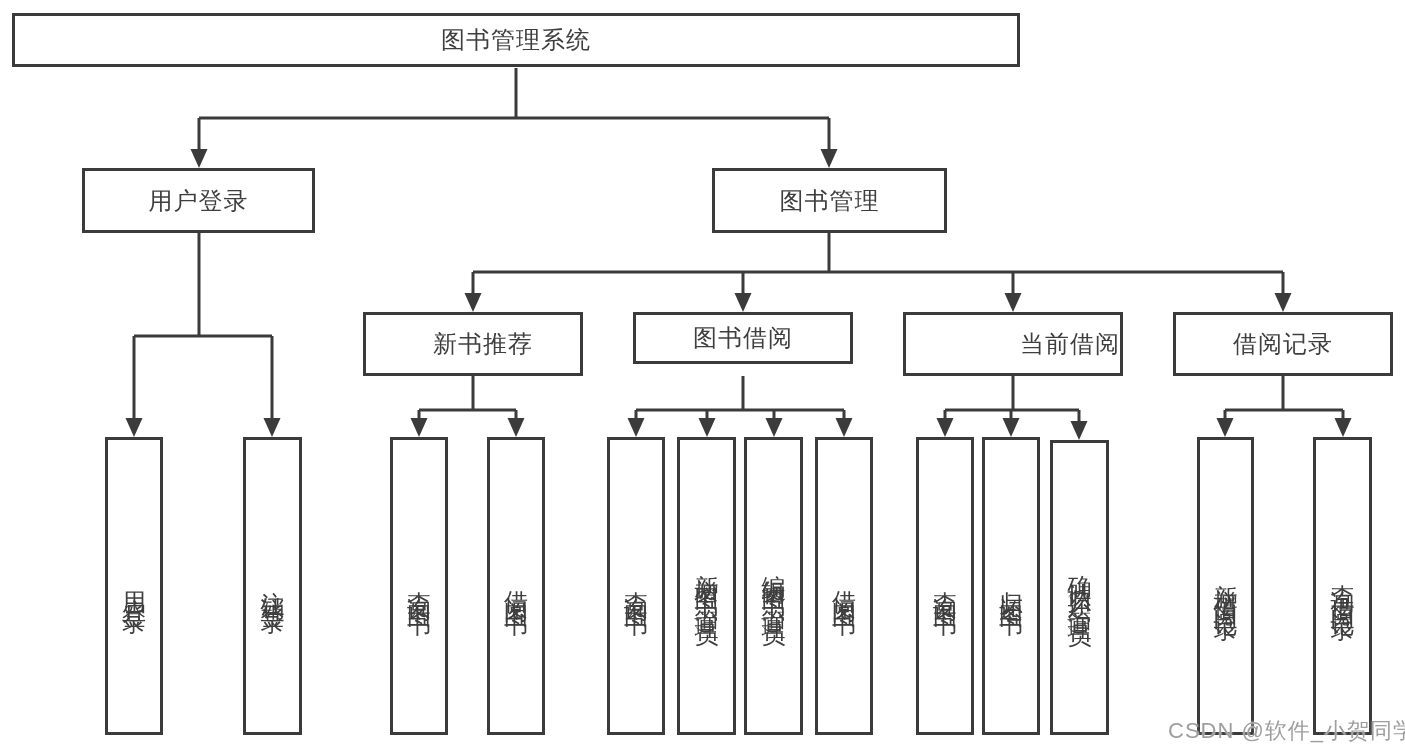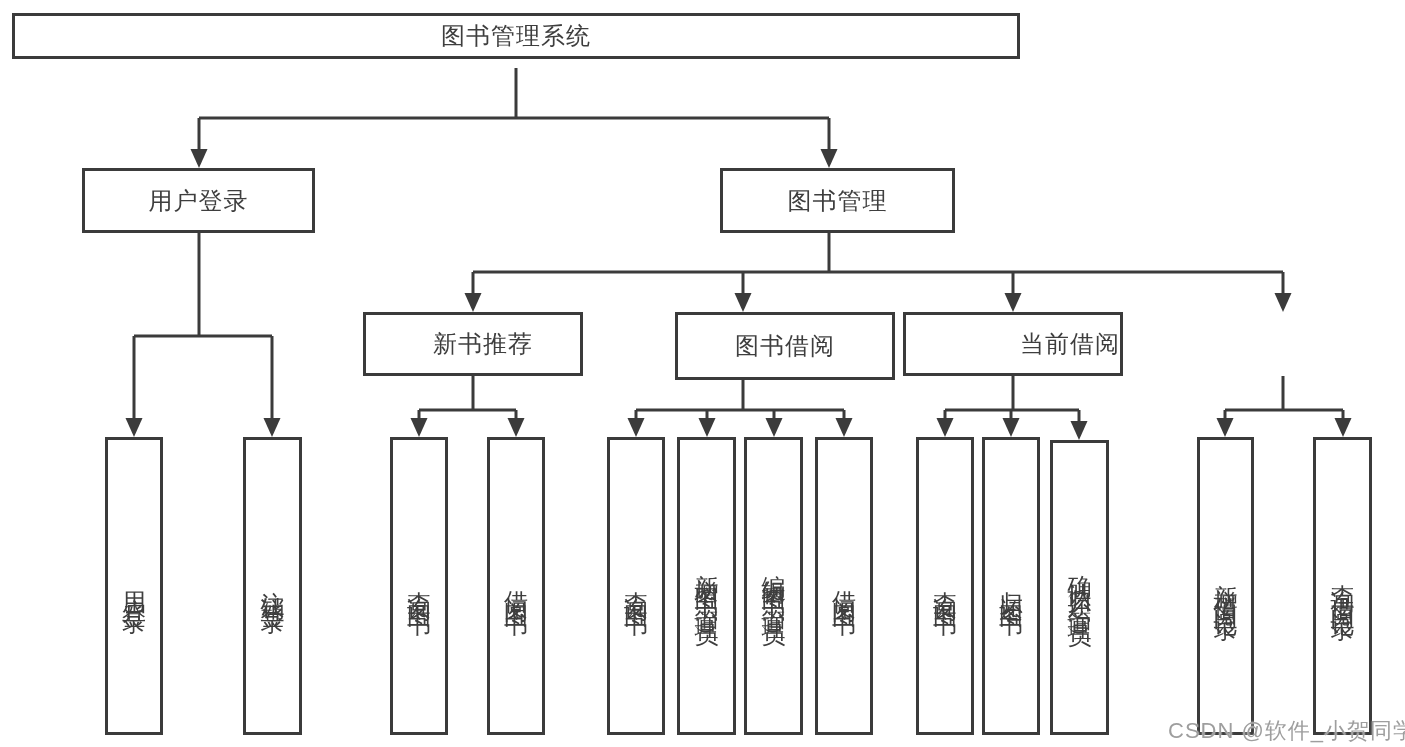--- a/index.html
+++ b/index.html
@@ -109,39 +109,42 @@
         <polygon points="765.5,418 782.5,418 774,437"></polygon>
         <polygon points="835.5,418 852.5,418 844,437"></polygon>
         <polygon points="936.5,418 953.5,418 945,437"></polygon>
         <polygon points="1002.5,418 1019.5,418 1011,437"></polygon>
         <polygon points="1070.5,421 1087.5,421 1079,440"></polygon>
         <polygon points="1216.5,418 1233.5,418 1225,437"></polygon>
         <polygon points="1334.5,418 1351.5,418 1343,437"></polygon>
       </g>
     </svg>
 
-  <div class="node root-box" style="left:12px; top:13px; width:1008px; height:46px;">
+  <div class="node root-box" style="left:12px; top:13px; width:1008px; height:54px;">
     <span>图书管理系统</span>
   </div>
 
   <div class="node hbox" style="left:82px; top:168px; width:233px; height:65px;">
     <span>用户登录</span>
   </div>
-  <div class="node hbox" style="left:712px; top:168px; width:235px; height:65px;margin-left:8px;">
+  <div class="node hbox" style="left:712px; top:168px; width:235px; height:65px;">
     <span>图书管理</span>
   </div>
 
   <div class="node hbox" style="left:363px; top:312px; width:220px; height:64px;padding-left:20px;">
     <span>新书推荐</span>
   </div>
-  <div class="node hbox" style="left:633px; top:312px; width:220px; height:68px;margin-left:42px;">
+  <div class="node hbox" style="left:633px; top:312px; width:220px; height:52px;">
     <span>图书借阅</span>
   </div>
   <div class="node hbox" style="left:903px; top:312px; width:220px; height:64px;justify-content:flex-end;">
     <span>当前借阅</span>
+  </div>
+  <div class="node hbox" style="left:1173px; top:312px; width:220px; height:64px;">
+    <span>借阅记录</span>
   </div>
 
   <div class="node vbox" style="left:105px; top:437px; width:58px; height:298px;">
     <span>用户登录</span>
   </div>
   <div class="node vbox" style="left:243px; top:437px; width:59px; height:298px;">
     <span>注销登录</span>
   </div>
 
   <div class="node vbox" style="left:390px; top:437px; width:58px; height:298px;">

